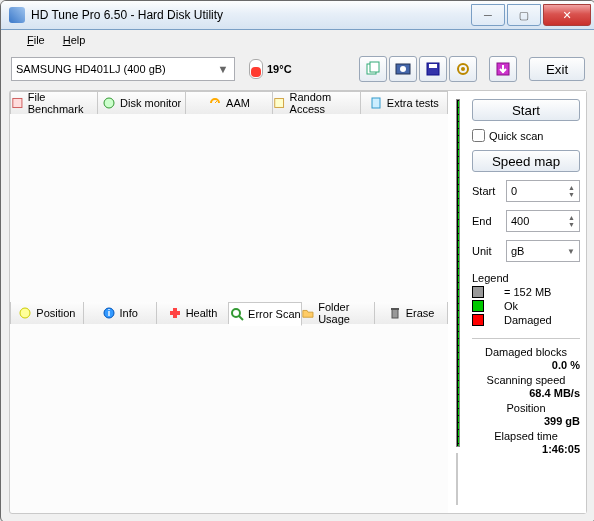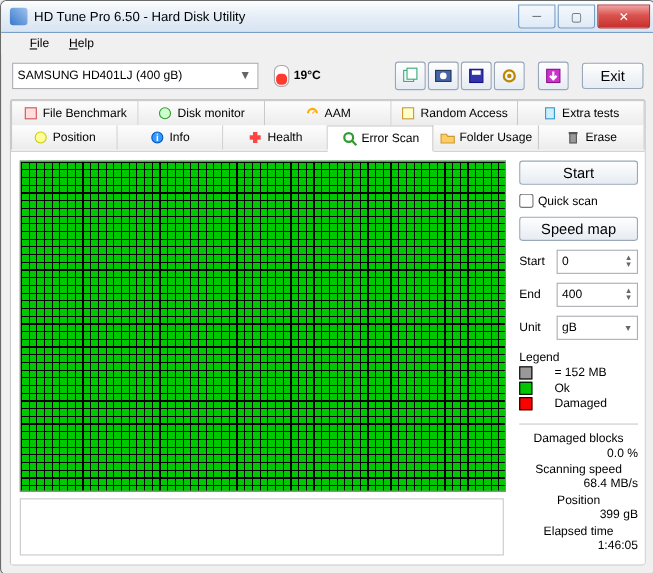--- a/index.html
+++ b/index.html
@@ -16,21 +16,21 @@
 .toolbar{padding:6px 10px 4px;display:flex;align-items:center;gap:6px}
 .drive-select{flex:0 0 214px;height:22px;border:1px solid #abadb3;background:#fff;display:flex;align-items:center;padding:0 4px;justify-content:space-between}
 .drive-select .dd{width:14px;text-align:center;color:#666}
 .temp{display:flex;align-items:center;gap:4px;margin-left:8px}
 .thermo{width:12px;height:18px;background:#fff;border:1px solid #aaa;border-radius:6px;position:relative}
 .thermo::after{content:"";position:absolute;bottom:1px;left:1px;right:1px;height:10px;background:#ff3b30;border-radius:4px}
 .tb-group{display:flex;gap:2px;margin-left:auto}
 .tb-btn{width:26px;height:24px;border:1px solid #9aa7b8;border-radius:3px;background:linear-gradient(#fefefe,#e6ecf3);display:flex;align-items:center;justify-content:center;cursor:default}
 .tb-btn svg{width:16px;height:16px}
 .exit-btn{width:56px;height:24px;border:1px solid #9aa7b8;border-radius:3px;background:linear-gradient(#fefefe,#e6ecf3);margin-left:6px;cursor:default}
-.content{flex:1;margin:4px 8px 8px;border:1px solid #c9c9c9;border-radius:3px;background:#fcfcfc;display:flex;flex-direction:column}
+.content{flex:1;margin:4px 8px 8px;border:1px solid #c9c9c9;border-radius:3px;background:#fcfcfc;display:flex;}
 .tabs{display:flex;flex-wrap:wrap}
 .tabrow{display:flex;width:100%}
 .tab{flex:1;height:22px;border:1px solid #c9c9c9;border-bottom:none;background:linear-gradient(#fdfdfd,#ececec);display:flex;align-items:center;justify-content:center;gap:4px;font-size:11px;cursor:default;border-left:none}
 .tabrow .tab:first-child{border-left:1px solid #c9c9c9}
 .tab.active{background:#fff;border-bottom:1px solid #fff;position:relative;z-index:1}
 .tabrow2 .tab:not(.active){border-top:none}
 .tab svg{width:14px;height:14px}
 .body{flex:1;display:flex;background:#fff;border-top:1px solid #c9c9c9;margin-top:-1px}
 .left{flex:1;padding:8px;display:flex;flex-direction:column;gap:6px}
 .scan-grid{flex:1;background:#00c800;border:1px solid #888;width:100%;height:282px;background-image:repeating-linear-gradient(#000 0,#000 1px,transparent 1px,transparent 7px),repeating-linear-gradient(90deg,#000 0,#000 1px,transparent 1px,transparent 7px)}
@@ -42,21 +42,21 @@
 .row{display:flex;align-items:center;gap:4px;margin-top:4px}
 .row label{width:30px}
 .spin,.unit-sel{flex:1;height:20px;border:1px solid #abadb3;background:#fff;display:flex;align-items:center;padding:0 4px;justify-content:space-between}
 .spin .arrows{display:flex;flex-direction:column;font-size:7px;line-height:7px;color:#666}
 .legend{margin-top:6px}
 .legend .item{display:flex;align-items:center;gap:20px;margin-top:2px}
 .sq{width:10px;height:10px;border:1px solid #000}
 .sq.gray{background:#999}.sq.green{background:#00c800}.sq.red{background:#ff0000}
 .stats{margin-top:8px;border-top:1px solid #c9c9c9;padding-top:4px}
 .stats .lbl{text-align:center;margin-top:3px}
-.stats .val{text-align:right;font-weight:normal;margin-top:1px}
+.stats .val{text-align:right;font-weight:bold;margin-top:1px}
 </style>
 </head>
 <body>
 
 <div class="window">
   <div class="titlebar">
     <div class="icon"></div>
     <div class="title">HD Tune Pro 6.50 - Hard Disk Utility</div>
     <div class="winbtns">
       <div class="winbtn">─</div>

